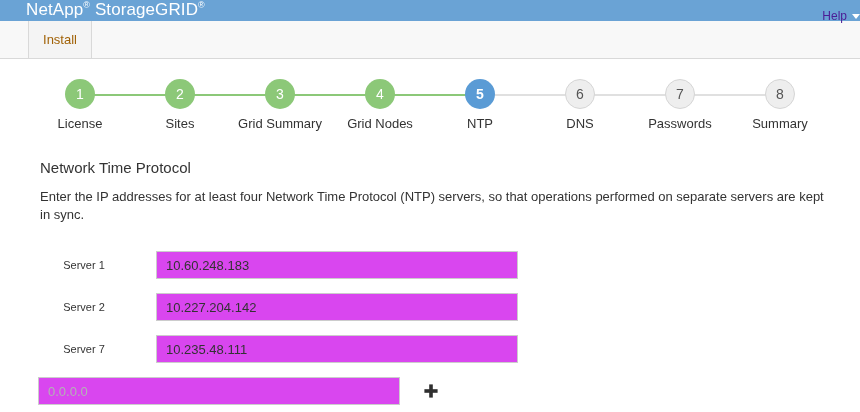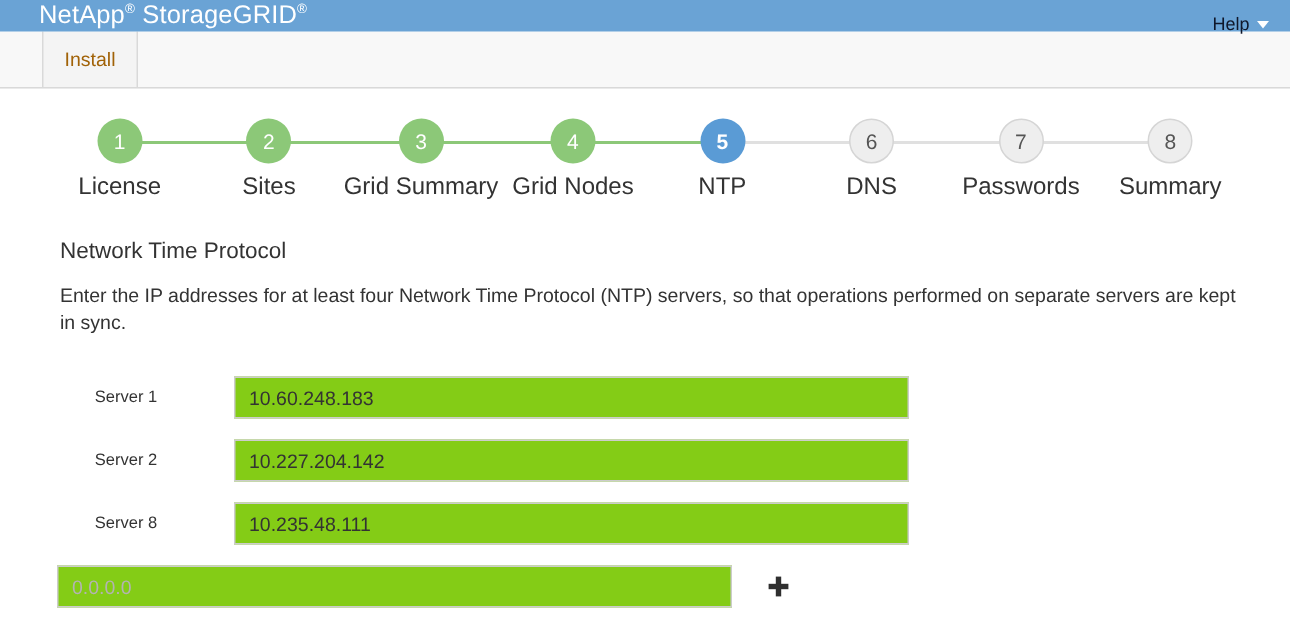--- a/index.html
+++ b/index.html
@@ -31,23 +31,23 @@
     white-space: nowrap;
   }
   .brand .reg {
     font-size: 9px;
     vertical-align: super;
     line-height: 0;
   }
   .brand .strong { font-weight: normal; }
   .help-menu {
     position: absolute;
-    right: 14px;
+    right: 0;
     top: 9px;
-    color: #0f172a;
+    color: #4c1d95;
     font-size: 12px;
     display: flex;
     align-items: center;
     gap: 5px;
     cursor: pointer;
   }
   .caret-down {
     width: 0; height: 0;
     border-left: 4px solid transparent;
     border-right: 4px solid transparent;
@@ -118,21 +118,21 @@
     background: #5a9bd5;
     font-weight: bold;
   }
   .step.todo .circle {
     background: #eeeeee;
     border: 1px solid #d5d5d5;
     color: #555555;
   }
   .step .label {
     margin-top: 7px;
-    font-size: 16px;
+    font-size: 13px;
     color: #333333;
     white-space: nowrap;
   }
   .step.active .label { font-weight: normal; }
   .connector {
     position: absolute;
     top: 15px;
     height: 2px;
     left: 50%;
     width: 100%;
@@ -169,24 +169,24 @@
   }
   .form-label {
     width: 118px;
     text-align: center;
     padding-right: 26px;
     font-size: 11px;
     color: #333333;
     box-sizing: border-box;
   }
   .form-input {
-    width: 450px;
+    width: 362px;
     height: 28px;
     border: 1px solid #cccccc;
-    background: #84cc16;
+    background: #d946ef;
     font-family: "Liberation Sans", sans-serif;
     font-size: 13px;
     color: #333333;
     padding: 0 9px;
     box-sizing: border-box;
     border-radius: 0;
     outline: none;
   }
   .form-input::placeholder { color: #b3b3b3; }
   .add-button {
@@ -276,21 +276,21 @@
       <div class="form-label">Server 1</div>
       <input class="form-input" type="text" value="10.60.248.183" style="">
     </div>
 
     <div class="form-row">
       <div class="form-label">Server 2</div>
       <input class="form-input" type="text" value="10.227.204.142" style="">
     </div>
 
     <div class="form-row">
-      <div class="form-label">Server 8</div>
+      <div class="form-label">Server 7</div>
       <input class="form-input" type="text" value="10.235.48.111" style="">
     </div>
 
     <div class="form-row">
       <input class="form-input" type="text" placeholder="0.0.0.0" style="">
       <div class="add-button">
         <svg width="16" height="16" viewBox="0 0 16 16">
           <rect x="6.2" y="1.4" width="3.6" height="13.2" fill="#2f2f2f"></rect>
           <rect x="1.4" y="6.2" width="13.2" height="3.6" fill="#2f2f2f"></rect>
         </svg>

